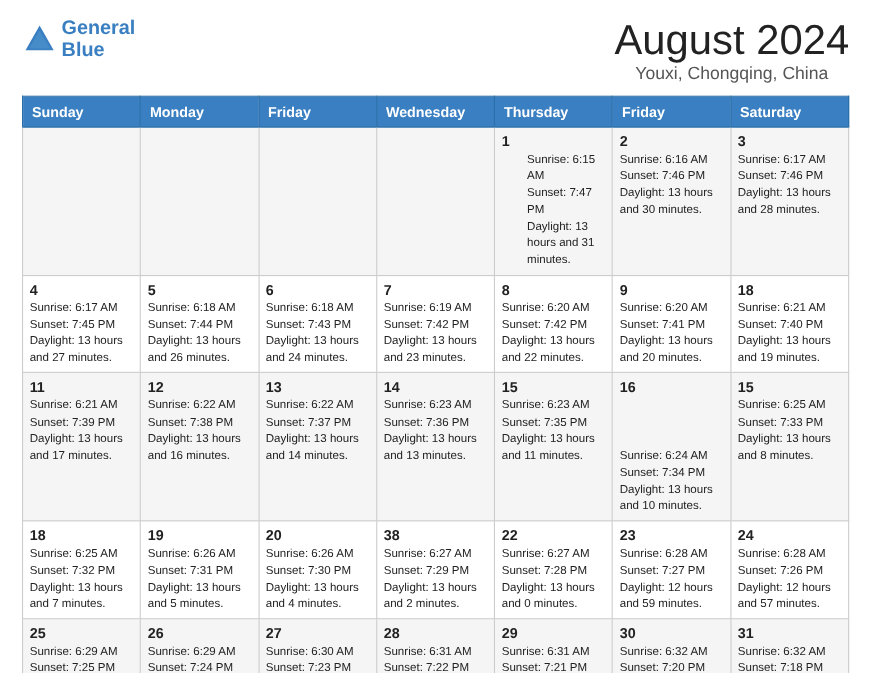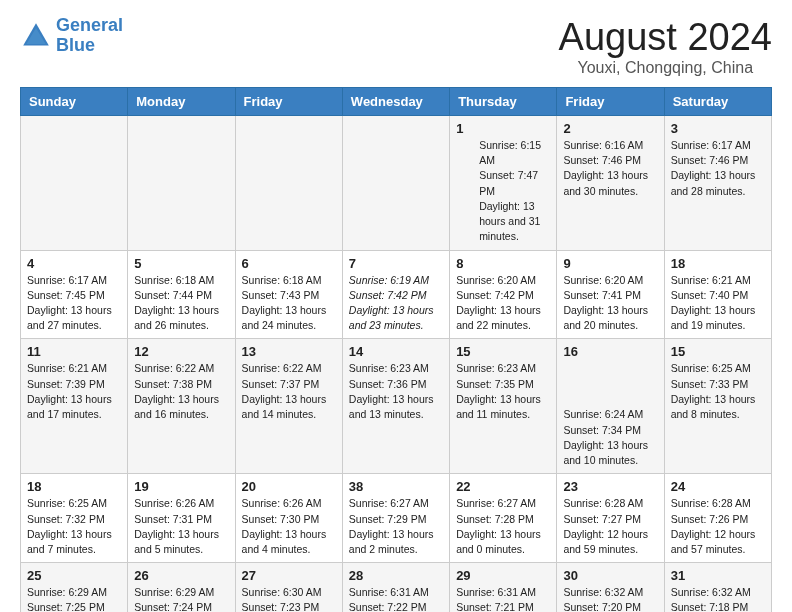--- a/index.html
+++ b/index.html
@@ -176,21 +176,21 @@
 Daylight: 13 hours and 26 minutes.</div>
         </td>
         <td>
           <span class="day-number">6</span>
           <div class="day-info" style="white-space: pre-line;">Sunrise: 6:18 AM
 Sunset: 7:43 PM
 Daylight: 13 hours and 24 minutes.</div>
         </td>
         <td>
           <span class="day-number">7</span>
-          <div class="day-info" style="white-space: pre-line; font-style: italic;">Sunrise: 6:19 AM
+          <div class="day-info" style="white-space: pre-line;">Sunrise: 6:19 AM
 Sunset: 7:42 PM
 Daylight: 13 hours and 23 minutes.</div>
         </td>
         <td>
           <span class="day-number">8</span>
           <div class="day-info" style="white-space: pre-line;">Sunrise: 6:20 AM
 Sunset: 7:42 PM
 Daylight: 13 hours and 22 minutes.</div>
         </td>
         <td>

